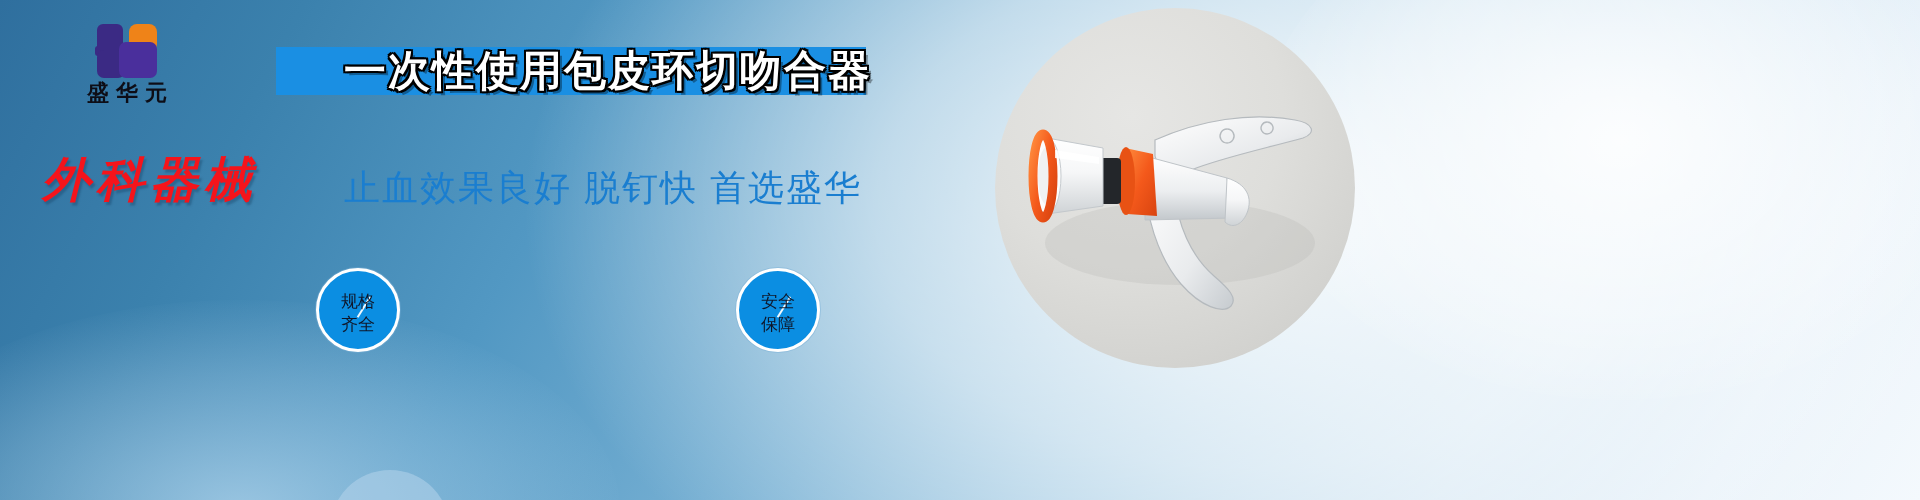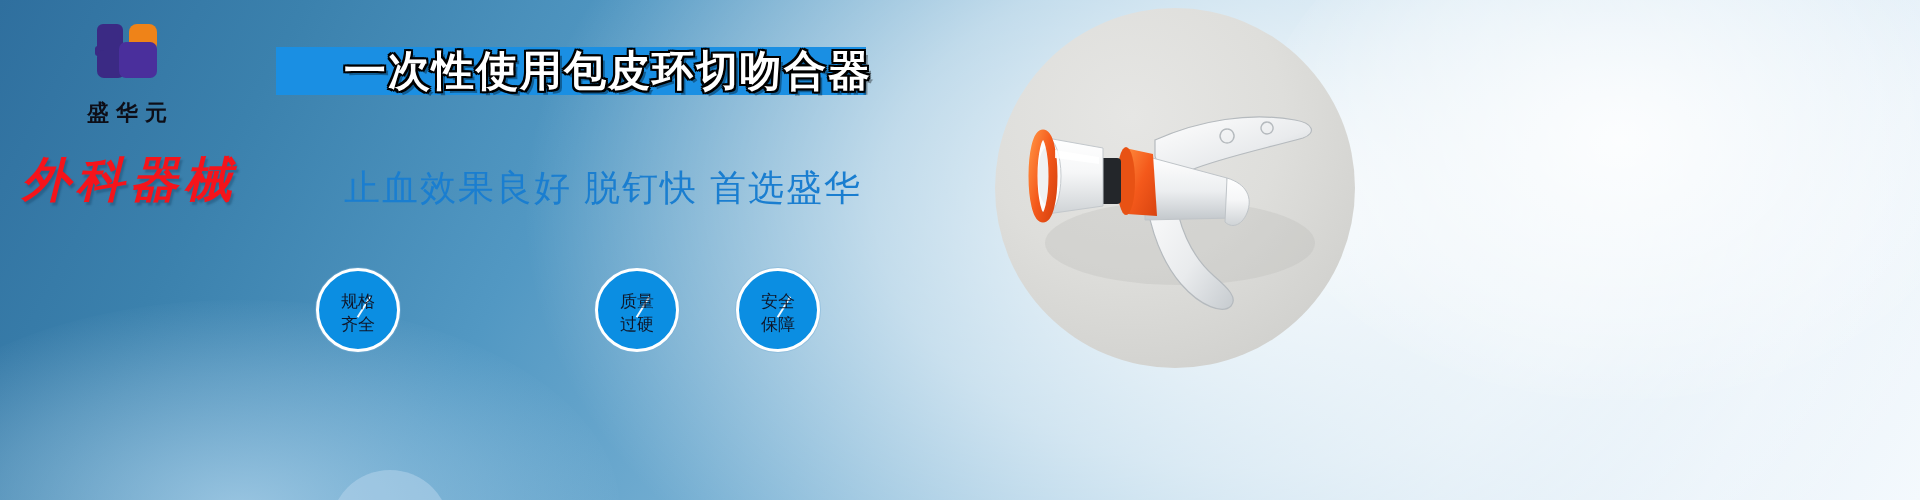--- a/index.html
+++ b/index.html
@@ -61,21 +61,21 @@
     position: absolute;
     border-radius: 6px;
   }
   .lg-a { left: 8px;  top: 0px;  width: 26px; height: 30px; background: #3b2a84; }
   .lg-b { left: 40px; top: 0px;  width: 28px; height: 28px; background: #ef8318; border-radius: 8px; }
   .lg-c { left: 8px;  top: 26px; width: 28px; height: 28px; background: #3b2a84; border-radius: 7px; }
   .lg-d { left: 30px; top: 18px; width: 38px; height: 36px; background: #4a2f9c; border-radius: 7px; }
   .lg-bar { left: 6px; top: 22px; width: 56px; height: 10px; background: #3b2a84; border-radius: 3px; }
 
   #logo-name {
-    margin-top: 20px;
+    margin-top: 0;
     text-align: center;
     font-size: 22px;
     font-weight: bold;
     color: #0d0d16;
     letter-spacing: 7px;
     text-indent: 7px;
     font-family: "Liberation Serif", "DejaVu Serif", serif;
   }
 
   
@@ -109,20 +109,21 @@
 
   
   .calli {
     position: absolute;
     color: #f5141b;
     font-weight: bold;
     font-family: "Liberation Serif", "DejaVu Serif", serif;
     font-style: italic;
     white-space: nowrap;
     text-shadow: 2px 3px 2px rgba(20,60,95,0.35);
+    margin-left: 20px;
   }
   #calli-1 {
     left: 22px;
     top: 148px;
     font-size: 48px;
     letter-spacing: 6px;
   }
   #calli-2 {
     left: 128px;
     top: 202px;
@@ -246,27 +247,20 @@
 
     <div class="feature f0">
       <div class="slash"></div>
       <div class="ftext">
         <span>规格</span>
         <span>齐全</span>
       </div>
     </div>
 
 
-    <div class="feature f2">
-      <div class="slash"></div>
-      <div class="ftext">
-        <span>质量</span>
-        <span>过硬</span>
-      </div>
-    </div>
 
     <div class="feature f3">
       <div class="slash"></div>
       <div class="ftext">
         <span>安全</span>
         <span>保障</span>
       </div>
     </div>
 
   </div>

